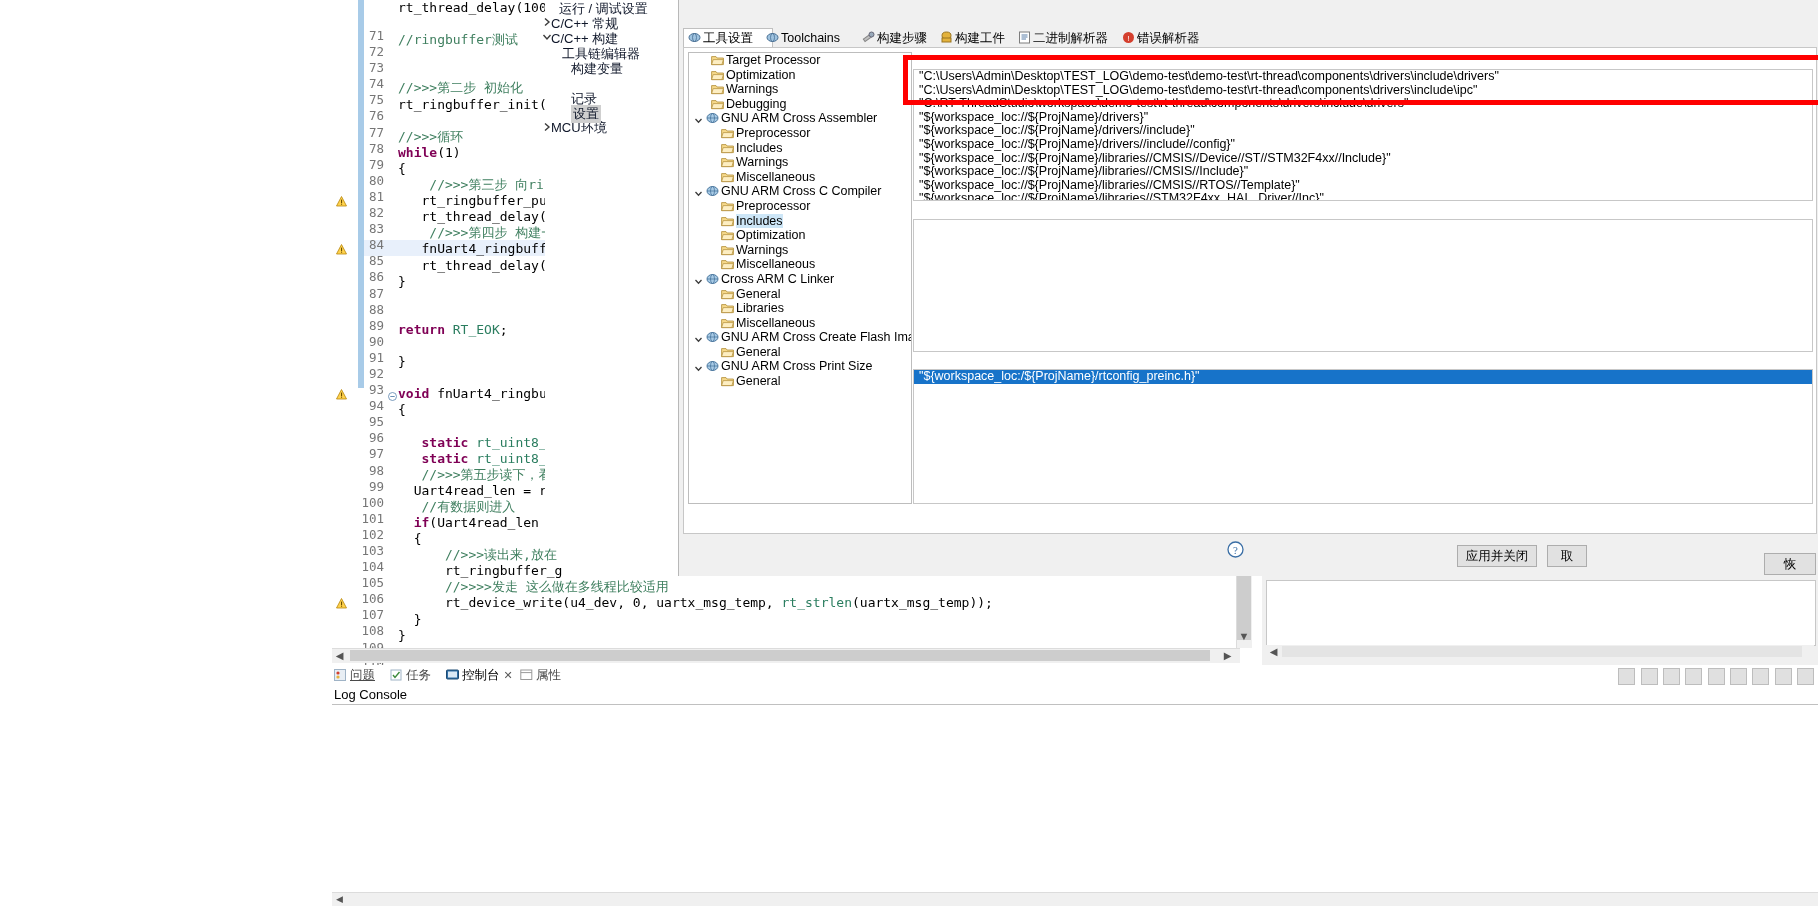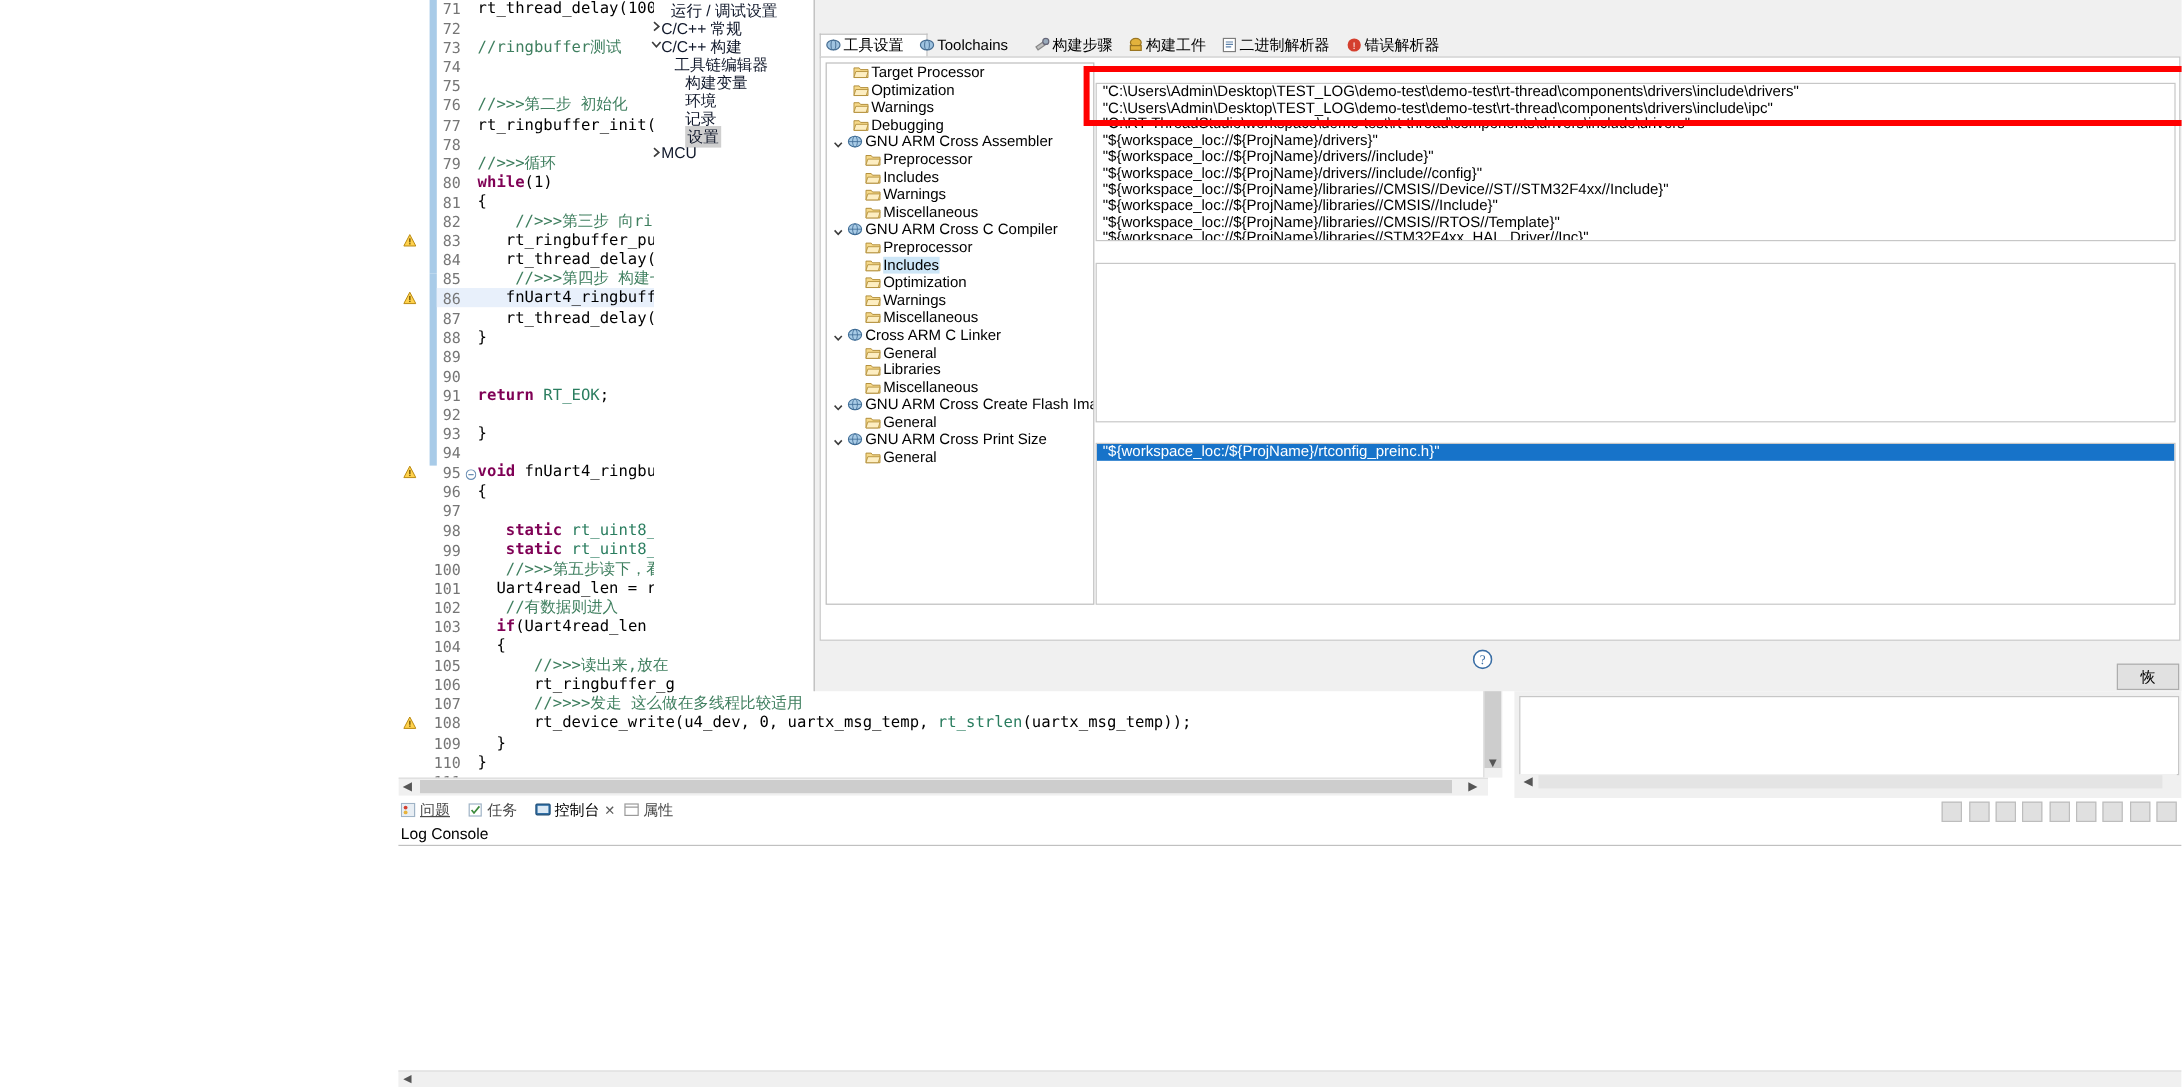--- a/index.html
+++ b/index.html
@@ -45,21 +45,21 @@
   #code{
     position:absolute;left:0px;top:0px;
     font-family:"DejaVu Sans Mono","Liberation Mono",monospace;
     font-size:13px;
     line-height:16.1px;
     white-space:pre;
   }
   .ln{position:relative;height:16.1px;}
   .num{
     position:absolute;left:0;width:52px;text-align:right;
-    color:#767676;font-family:"DejaVu Sans Mono",monospace;font-size:12.5px;
+    color:#767676;font-family:"DejaVu Sans Mono",monospace;font-size:12.5px;margin-top:28px;
   }
   .src{position:absolute;left:66px;}
   .warnicon{
     position:absolute;left:4px;top:2px;width:11px;height:11px;
   }
   .foldicon{position:absolute;left:56px;top:3px;width:9px;height:9px;}
   .hl{position:absolute;left:32px;right:-400px;height:16.1px;background:#e8f0fb;}
   .k{color:#7f0055;font-weight:bold;}
   .t{color:#2a7d5f;}
   .c{color:#3f7f5f;}
@@ -256,21 +256,21 @@
         </svg></span>
       <span class="lbl" style="left: 6px;">C/C++ 构建</span>
     </div>
     <div class="treerow">
       <span class="lbl" style="left: 17px;">工具链编辑器</span>
     </div>
     <div class="treerow">
       <span class="lbl" style="left: 26px;">构建变量</span>
     </div>
     <div class="treerow">
-      <span class="lbl" style="left: 26px;">环境</span>
+      <span class="lbl" style="left: 36px; margin-top: 44px;">环境</span>
     </div>
     <div class="treerow">
       <span class="lbl" style="left: 26px;">记录</span>
     </div>
     <div class="treerow">
       <span class="lbl sel-lbl" style="left: 26px;">设置</span>
     </div>
     <div class="treerow">
       <span class="tw" style="left: -4px;"><svg viewBox="0 0 12 12" width="12" height="12">
           <polyline points="4,2.5 8,6 4,9.5" fill="none" stroke="#3c3c3c" stroke-width="1.4"></polyline>
@@ -524,20 +524,24 @@
     </div>
   </div>
 
   <div id="help-icon">
     <svg viewBox="0 0 17 17" width="17" height="17">
       <circle cx="8.5" cy="8.5" r="7.5" fill="#ffffff" stroke="#3a6ea5" stroke-width="1.3"></circle>
       <text x="8.5" y="12.5" font-size="11" text-anchor="middle" fill="#3a6ea5" font-family="Liberation Serif, serif">?</text>
     </svg>
   </div>
 
+  <div id="dlg-footer">
+    <div class="dbtn" style="left:774px;top:11px;width:80px;background:#e1e1e1;">应用并关闭</div>
+    <div class="dbtn" style="left:864px;top:11px;width:40px;">取</div>
+  </div>
 </div>
 
 <div class="abs" id="redbox"></div>
 
 <div class="abs" id="far-right"></div>
 <div class="abs" id="far-right-box"></div>
 <div class="abs" id="fr-hscroll">
   <div class="abs" style="left:2px;top:1px;width:11px;height:11px;color:#555;font-size:10px;line-height:11px;text-align:center;">◀</div>
   <div class="abs" style="left:16px;top:1px;width:520px;height:11px;background:#e4e4e4;"></div>
 </div>

